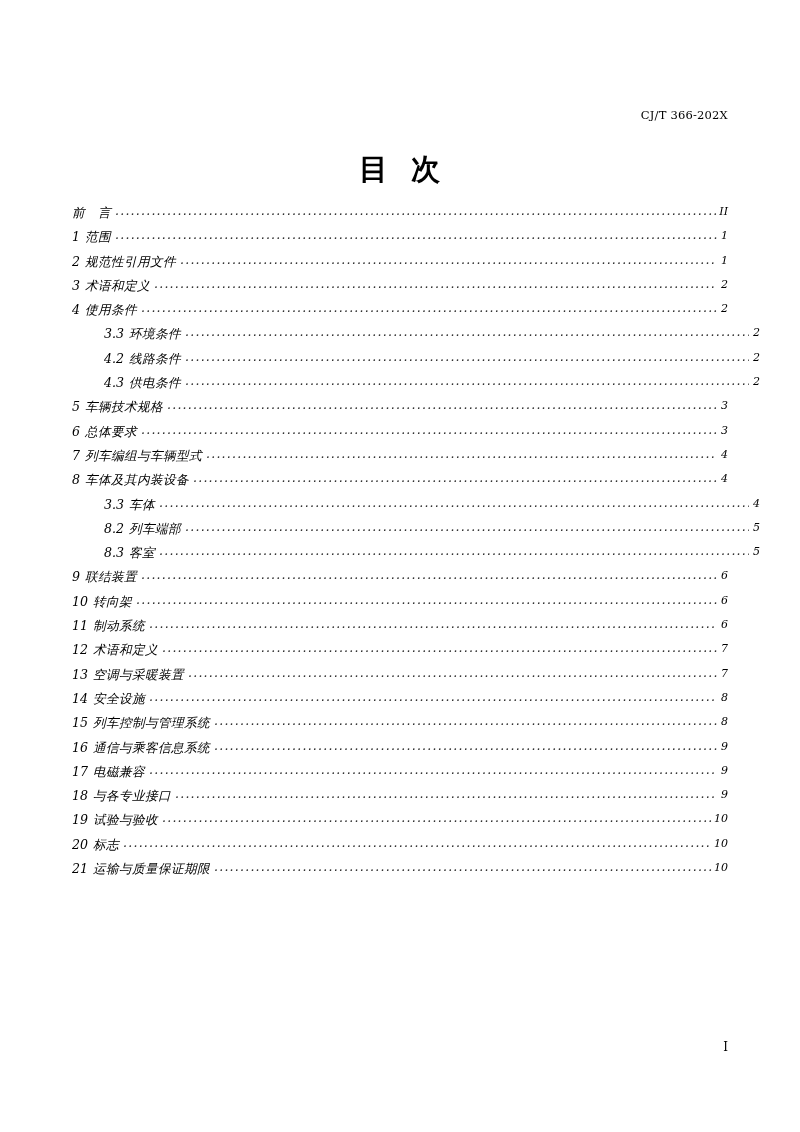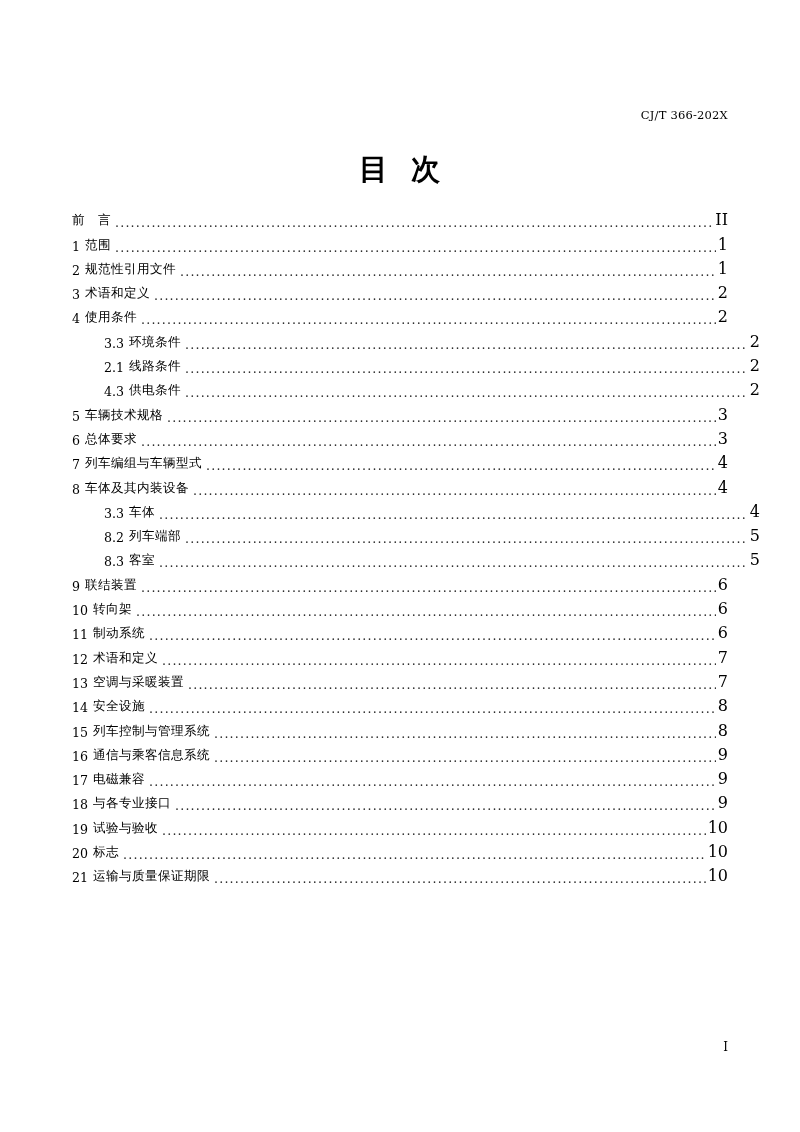--- a/index.html
+++ b/index.html
@@ -56,25 +56,26 @@
   
   .toc {
     position: absolute;
     top: 205px;
     left: 72px;
     width: 656px;
   }
 
   .toc-entry {
     display: flex;
-    align-items: flex-end;
+    align-items: flex-start;
     height: 24.3px;
     font-size: 12.6px;
     white-space: nowrap;
     width: 100%;
+    font-style: italic;
   }
   .toc-entry.level-2 {
     padding-left: 32px;
   }
 
   .toc-num {
     flex: 0 0 auto;
   }
   .toc-label {
     flex: 0 0 auto;
@@ -104,21 +105,21 @@
     letter-spacing: 1.2px;
     color: #2b2b2b;
     white-space: nowrap;
     overflow: hidden;
   }
 
   .toc-page {
     flex: 0 0 auto;
     text-align: right;
     min-width: 9px;
-    font-size: 16px;
+    font-size: 11px;
   }
 
   
   .doc-footer {
     position: absolute;
     top: 1040px;
     left: 72px;
     width: 656px;
     text-align: right;
     font-size: 12px;
@@ -165,21 +166,21 @@
         <span class="toc-dots"></span>
         <span class="toc-page">2</span>
       </div>
       <div class="toc-entry level-2">
         <span class="toc-num">3.3</span>
         <span class="toc-label">环境条件</span>
         <span class="toc-dots"></span>
         <span class="toc-page">2</span>
       </div>
       <div class="toc-entry level-2">
-        <span class="toc-num">2.1</span>
+        <span class="toc-num">4.2</span>
         <span class="toc-label">线路条件</span>
         <span class="toc-dots"></span>
         <span class="toc-page">2</span>
       </div>
       <div class="toc-entry level-2">
         <span class="toc-num">4.3</span>
         <span class="toc-label">供电条件</span>
         <span class="toc-dots"></span>
         <span class="toc-page">2</span>
       </div>

